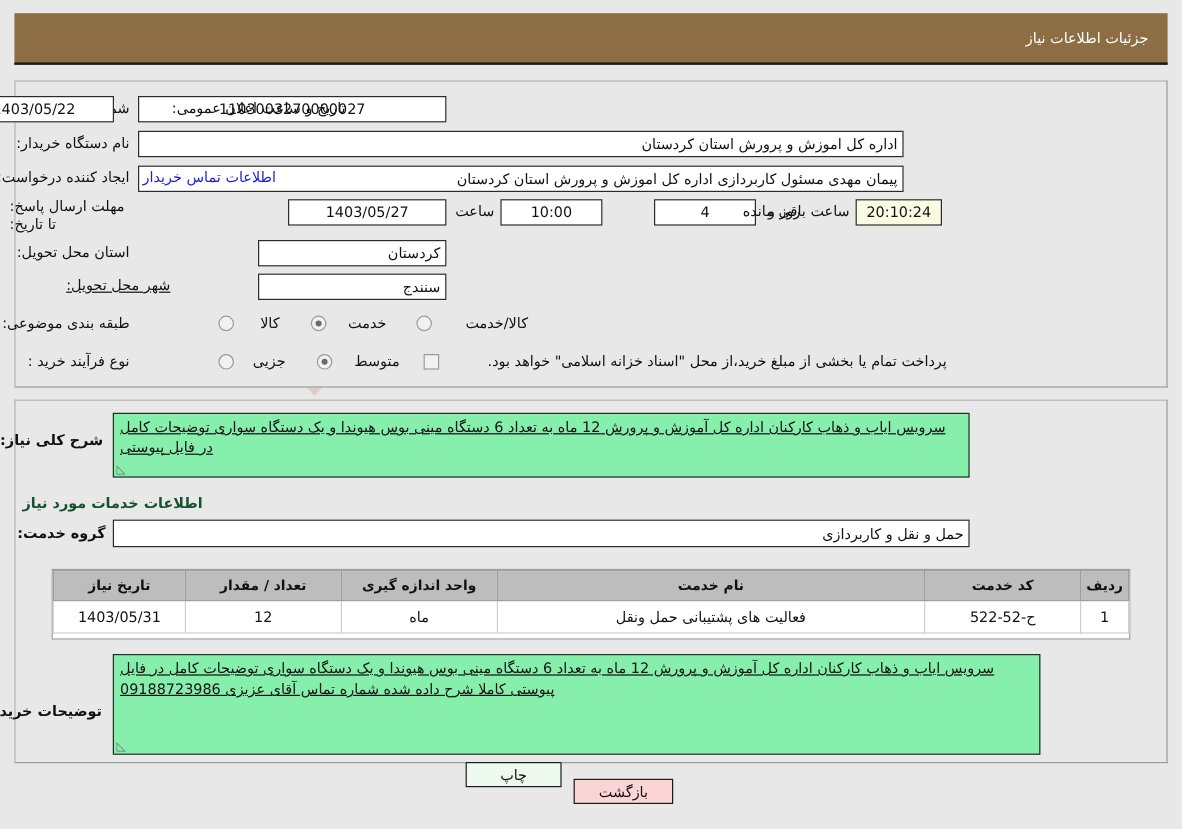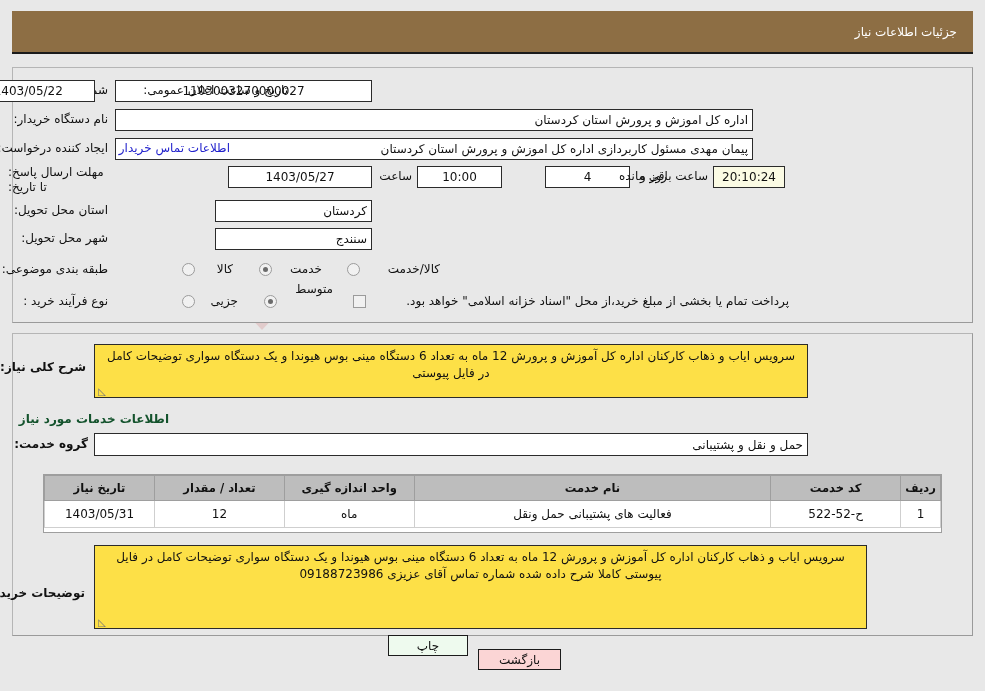--- a/index.html
+++ b/index.html
@@ -111,30 +111,31 @@
     position: absolute;
     width: 13px; height: 13px;
     background: #f1f1f1;
     border: 1px solid #9b9b9b;
     z-index: 9;
   }
 
   
   .ta {
     position: absolute;
-    background: #fde047;
+    background: #86efac;
     border: 1px solid #2b2b2b;
     font-size: 12px;
     color: #111;
     direction: rtl;
-    text-align: center;
+    text-align: left;
     padding: 3px 5px;
     line-height: 17px;
     z-index: 9;
     overflow: hidden;
+    text-decoration: underline;
   }
   .ta .grip {
     position: absolute;
     left: 2px; bottom: 0px;
     width: 10px; height: 10px;
     color: #777;
     font-size: 10px;
     line-height: 10px;
   }
 
@@ -230,69 +231,69 @@
   <div class="fld fld-center" style="right:890px; top:80px; width:180px; height:22px;">1403/05/22 - 12:06</div>
 
   <div class="lbl" style="right:877px; top:112px;">نام دستگاه خریدار:</div>
   <div class="fld fld-right" style="right:232px; top:109px; width:638px; height:22px;">اداره کل اموزش و پرورش استان کردستان</div>
 
   <div class="lbl" style="right:877px; top:141px;">ایجاد کننده درخواست:</div>
   <div class="fld fld-right" style="right:232px; top:138px; width:638px; height:22px;">پیمان مهدی مسئول کاربردازی اداره کل اموزش و پرورش استان کردستان</div>
   <div class="lbl lbl-link" style="right:755px; top:141px;">اطلاعات تماس خریدار</div>
 
   <div class="lbl lbl-wrap" style="right:877px; top:165px; width:100px;">مهلت ارسال پاسخ: تا تاریخ:</div>
-  <div class="fld fld-center" style="right:613px; top:166px; width:144px; height:22px;">1403/05/27</div>
+  <div class="fld fld-center" style="right:613px; top:166px; width:132px; height:22px;">1403/05/27</div>
   <div class="lbl" style="right:573px; top:169px;">ساعت</div>
   <div class="fld fld-center" style="right:483px; top:166px; width:85px; height:22px;">10:00</div>
 
   <div class="fld fld-center" style="right:355px; top:166px; width:85px; height:22px;">4</div>
   <div class="lbl" style="right:318px; top:169px;">روز و</div>
   <div class="fld fld-center fld-yellow" style="right:200px; top:166px; width:72px; height:22px;">20:10:24</div>
   <div class="lbl" style="right:277px; top:169px;">ساعت باقی مانده</div>
 
   <div class="lbl" style="right:877px; top:203px;">استان محل تحویل:</div>
   <div class="fld fld-right" style="right:613px; top:200px; width:157px; height:22px;">کردستان</div>
 
-  <div class="lbl" style="right:877px; top:231px;">شهر محل تحویل:</div>
+  <div class="lbl" style="right:843px; top:231px;text-decoration:underline;">شهر محل تحویل:</div>
   <div class="fld fld-right" style="right:613px; top:228px; width:157px; height:22px;">سنندج</div>
 
   <div class="lbl" style="right:877px; top:262px;">طبقه بندی موضوعی:</div>
 
   <div class="radio" style="right:790px; top:263px;"></div>
   <div class="lbl" style="right:752px; top:262px;">کالا</div>
 
   <div class="radio on" style="right:713px; top:263px;"></div>
   <div class="lbl" style="right:663px; top:262px;">خدمت</div>
 
   <div class="radio" style="right:625px; top:263px;"></div>
   <div class="lbl" style="right:545px; top:262px;">کالا/خدمت</div>
 
   <div class="lbl" style="right:877px; top:294px;">نوع فرآیند خرید :</div>
 
   <div class="radio" style="right:790px; top:295px;"></div>
   <div class="lbl" style="right:747px; top:294px;">جزیی</div>
 
   <div class="radio on" style="right:708px; top:295px;"></div>
-  <div class="lbl" style="right:652px; top:282px;">متوسط</div>
+  <div class="lbl" style="right:652px; top:294px;">متوسط</div>
 
   <div class="chk" style="right:619px; top:295px;"></div>
   <div class="lbl" style="right:196px; top:294px;margin-left:16px;">پرداخت تمام یا بخشی از مبلغ خرید،از محل "اسناد خزانه اسلامی" خواهد بود.</div>
 
   <div class="panel panel-mid"></div>
 
   <div class="lbl lbl-bold" style="right:899px; top:360px;">شرح کلی نیاز:</div>
   <div class="ta" style="right:177px; top:344px; width:714px; height:54px;">
     <span>سرویس ایاب و ذهاب کارکنان اداره کل آموزش و پرورش 12 ماه به تعداد 6 دستگاه مینی بوس هیوندا و یک دستگاه سواری توضیحات کامل در فایل پیوستی</span>
     <span class="grip">◺</span>
   </div>
 
   <div class="section-heading" style="right:816px; top:412px;">اطلاعات خدمات مورد نیاز</div>
 
   <div class="lbl lbl-bold" style="right:897px; top:437px;">گروه خدمت:</div>
-  <div class="fld fld-right" style="right:177px; top:433px; width:714px; height:23px;">حمل و نقل و پشتیبانی</div>
+  <div class="fld fld-right" style="right:177px; top:433px; width:714px; height:23px;">حمل و نقل و کاربردازی</div>
 
   <div class="tbl-outer"></div>
   <table class="tbl" style="right:44px; top:475px; width:897px;">
     <thead>
       <tr>
         <th style="width:40px;">ردیف</th>
         <th style="width:130px;">کد خدمت</th>
         <th style="width:357px;">نام خدمت</th>
         <th style="width:130px;">واحد اندازه گیری</th>
         <th style="width:130px;">تعداد / مقدار</th>

